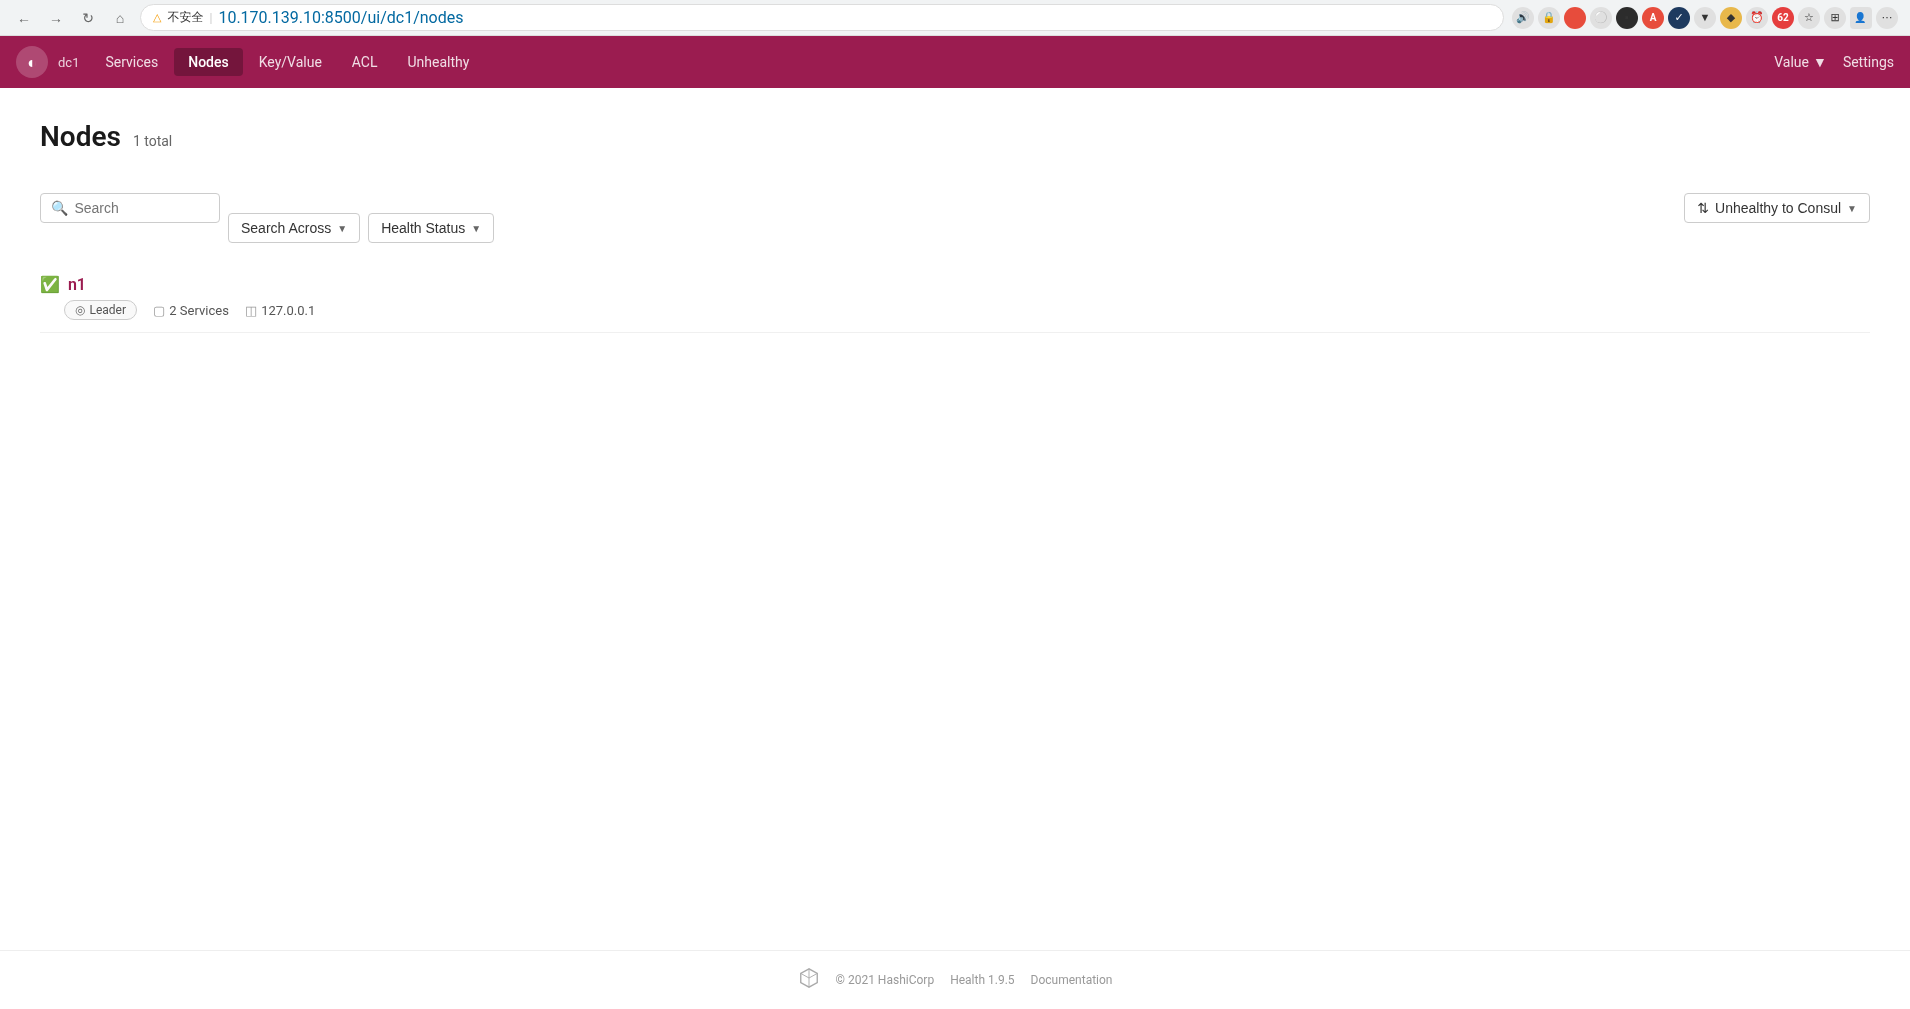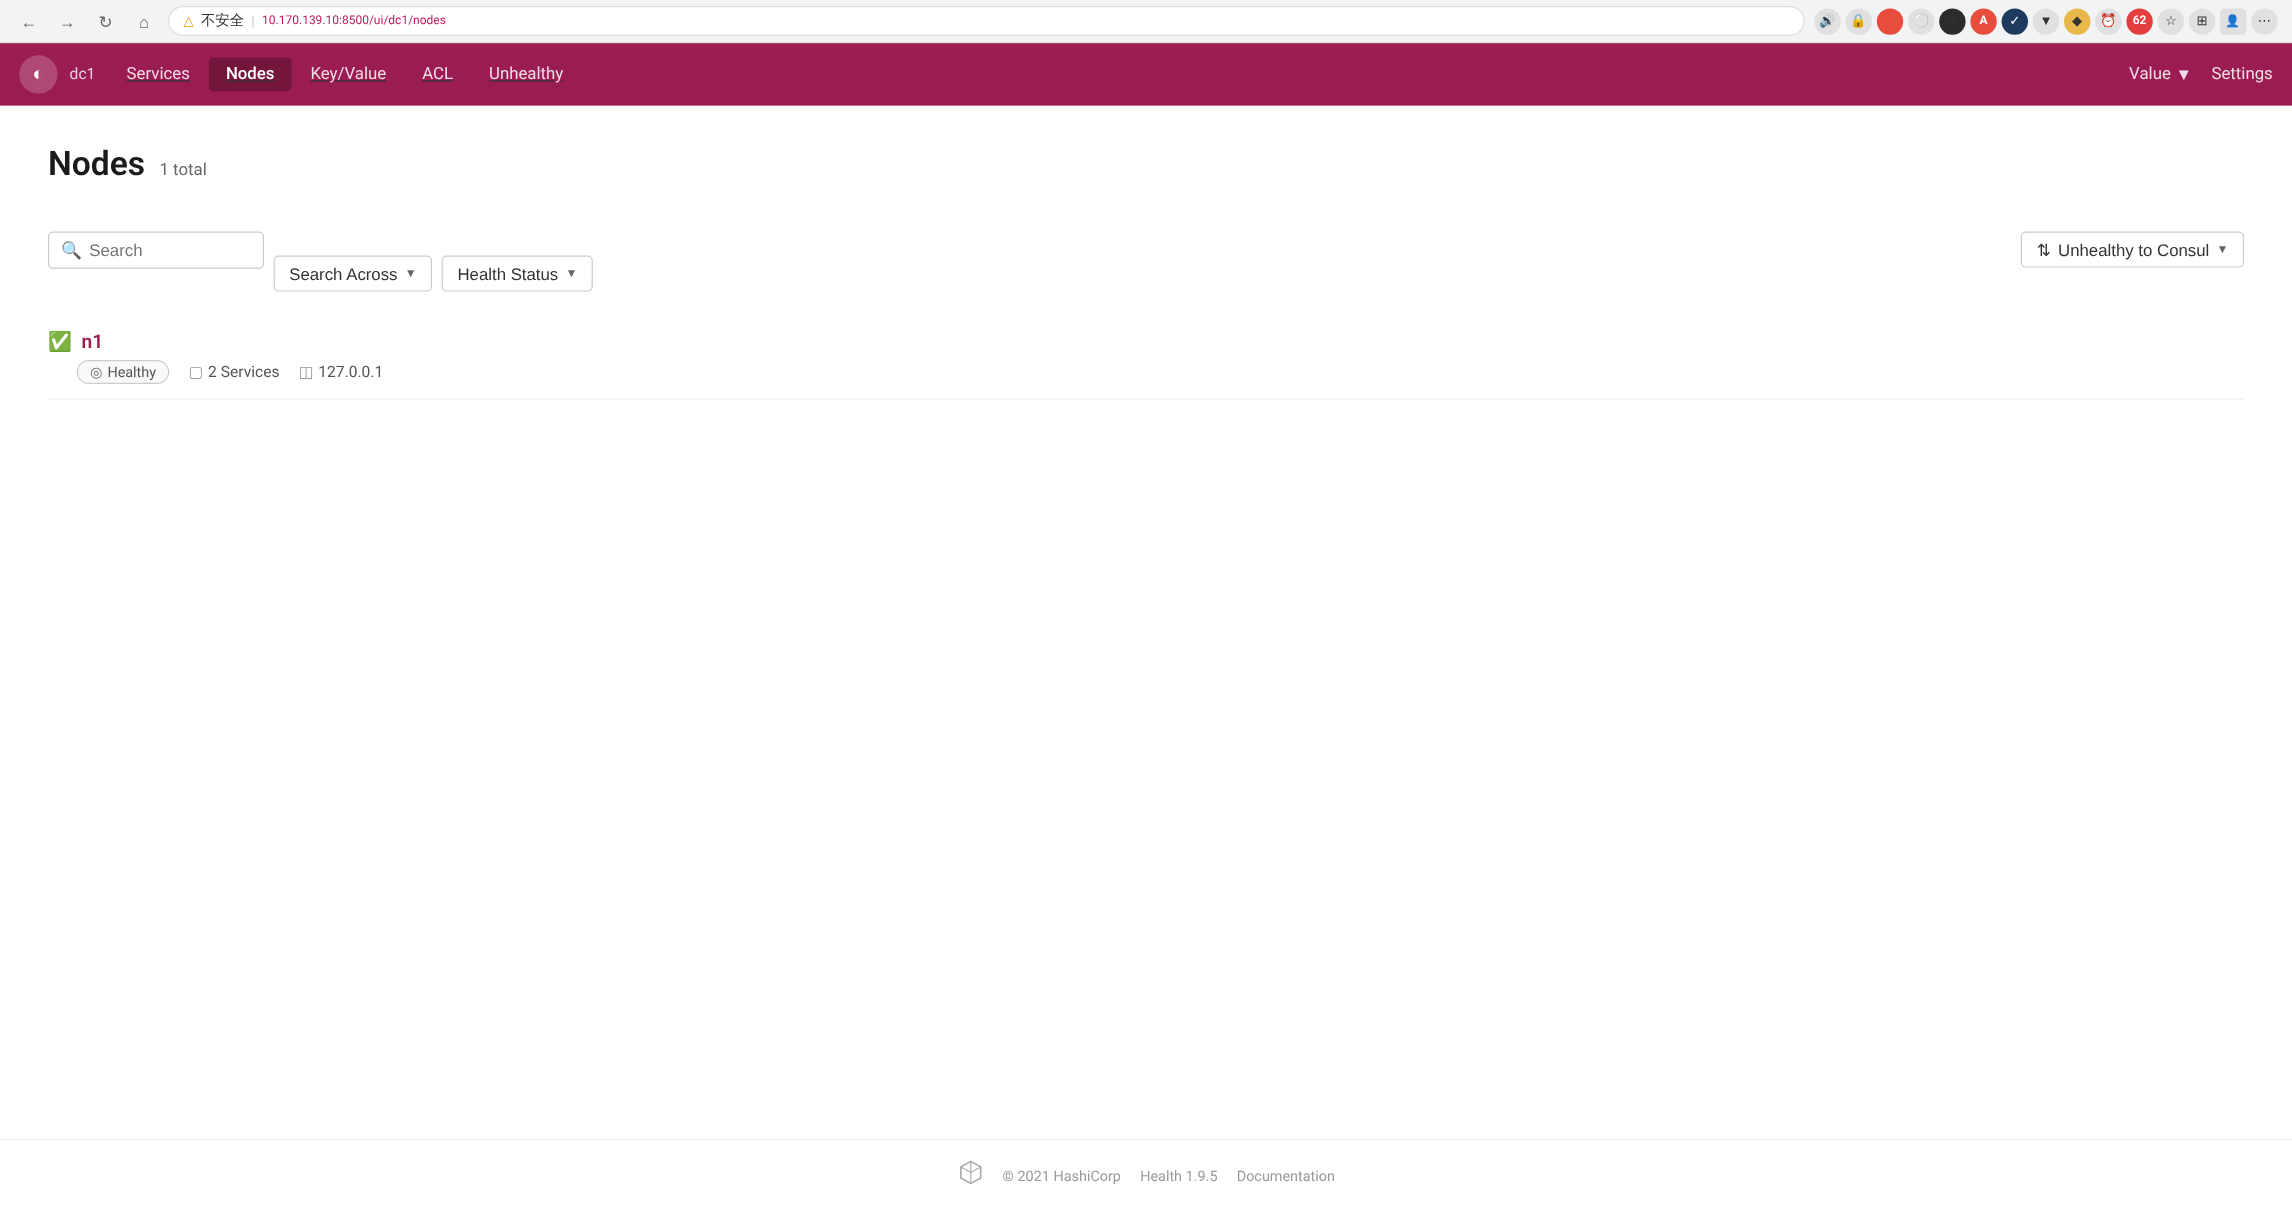--- a/index.html
+++ b/index.html
@@ -15,39 +15,39 @@
       border-bottom: 1px solid #ddd;
       height: 36px;
     }
     .browser-nav-btn {
       width: 24px; height: 24px; border: none; background: none; cursor: pointer; color: #666; font-size: 14px; border-radius: 50%; display: flex; align-items: center; justify-content: center;
     }
     .address-bar {
       flex: 1; background: #fff; border: 1px solid #ddd; border-radius: 20px; padding: 3px 12px; font-size: 12px; color: #333; display: flex; align-items: center; gap: 6px;
     }
     .address-bar .warning { color: #f59e0b; font-size: 11px; }
-    .address-bar .url { color: #be185d; font-size: 10px; }
+    .address-bar .url { color: #0369a1; font-size: 16px; }
     .browser-extensions { display: flex; gap: 4px; align-items: center; }
     .ext-icon { width: 22px; height: 22px; border-radius: 50%; display: flex; align-items: center; justify-content: center; font-size: 11px; cursor: pointer; }
 
     
     .top-nav {
       background: #9b1c50;
       display: flex;
       align-items: center;
       padding: 0 16px;
       height: 52px;
     }
     .consul-logo {
       width: 32px; height: 32px; border-radius: 50%; background: rgba(255,255,255,0.2); display: flex; align-items: center; justify-content: center; color: white; font-size: 16px; margin-right: 10px; cursor: pointer;
     }
     .dc-label {
       color: rgba(255,255,255,0.8); font-size: 13px; margin-right: 12px;
     }
-    .nav-items { display: flex; gap: 2px; flex: 1; text-decoration: underline; }
+    .nav-items { display: flex; gap: 2px; flex: 1; }
     .nav-item {
       color: rgba(255,255,255,0.85); padding: 6px 14px; border-radius: 4px; cursor: pointer; font-size: 14px; text-decoration: none;
     }
     .nav-item.active { background: rgba(0,0,0,0.25); color: #fff; font-weight: 500; }
     .nav-right { display: flex; gap: 16px; align-items: center; }
     .nav-right .help-btn { color: rgba(255,255,255,0.85); font-size: 14px; cursor: pointer; display: flex; align-items: center; gap: 4px; }
     .nav-right .settings-btn { color: rgba(255,255,255,0.85); font-size: 14px; cursor: pointer; }
 
     
     .main-content {
@@ -182,21 +182,21 @@
 
   <div class="node-list">
     <div class="node-item">
       <div class="node-name-row">
         <span class="health-check-icon">✅</span>
         <a class="node-name">n1</a>
       </div>
       <div class="node-meta">
         <span class="leader-badge">
           <span class="leader-icon">◎</span>
-          <span>Healthy</span>
+          <span>Leader</span>
         </span>
         <span class="services-count">
           <span style="color:#999;">▢</span>
           <span>2 Services</span>
         </span>
         <span class="ip-addr">
           <span style="color:#999;">◫</span>
           <span>127.0.0.1</span>
         </span>
       </div>

